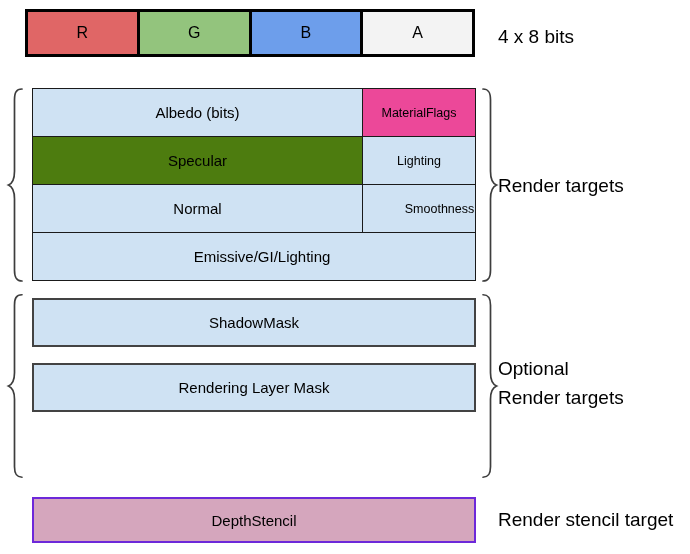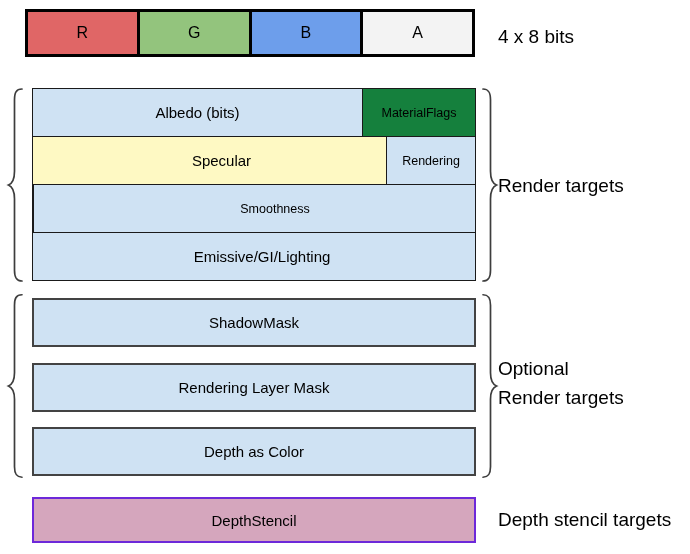--- a/index.html
+++ b/index.html
@@ -116,53 +116,53 @@
     </div>
     <div class="rgba-cell" style="background-color: rgb(243, 243, 243);">
       <span>A</span>
     </div>
   </div>
   <div class="side-label" style="top: 22px;">4 x 8 bits</div>
 
   <div class="rt-table">
     <div class="rt-row">
       <div class="rt-cell rt-main" style="background-color: rgb(207, 226, 243);">Albedo (bits)</div>
-      <div class="rt-cell rt-alpha" style="background-color: #15803d;">MaterialFlags</div>
+      <div class="rt-cell rt-alpha" style="background-color: #ec4899;">MaterialFlags</div>
     </div>
     <div class="rt-row">
-      <div class="rt-cell rt-main" style="background-color: #fef9c3; padding-left: 24px;">Specular</div>
-      <div class="rt-cell rt-alpha" style="background-color: rgb(207, 226, 243);">Rendering</div>
+      <div class="rt-cell rt-main" style="background-color: #4d7c0f;">Specular</div>
+      <div class="rt-cell rt-alpha" style="background-color: rgb(207, 226, 243);">Lighting</div>
     </div>
     <div class="rt-row">
+      <div class="rt-cell rt-main" style="background-color: rgb(207, 226, 243);">Normal</div>
       <div class="rt-cell rt-alpha" style="background-color: rgb(207, 226, 243); padding-left: 41px;">Smoothness</div>
     </div>
     <div class="rt-row">
       <div class="rt-cell rt-full" style="background-color: rgb(207, 226, 243); padding-left: 16px;">Emissive/GI/Lighting</div>
     </div>
   </div>
 
   <svg class="brace" style="left:6px; top:86px; height:198px;" viewBox="0 0 22 200" preserveAspectRatio="none">
     <path d="M 16 3 C 10 3, 8.5 7, 8.5 14 L 8.5 86 C 8.5 94, 7 98, 2.5 100 C 7 102, 8.5 106, 8.5 114 L 8.5 186 C 8.5 193, 10 197, 16 197" stroke="#3d3d3d" stroke-width="1.7" fill="none" stroke-linecap="round"></path>
   </svg>
   <svg class="brace" style="left:477px; top:86px; height:198px;" viewBox="0 0 22 200" preserveAspectRatio="none">
     <path d="M 6 3 C 12 3, 13.5 7, 13.5 14 L 13.5 86 C 13.5 94, 15 98, 19.5 100 C 15 102, 13.5 106, 13.5 114 L 13.5 186 C 13.5 193, 12 197, 6 197" stroke="#3d3d3d" stroke-width="1.7" fill="none" stroke-linecap="round"></path>
   </svg>
   <div class="side-label" style="top: 171px;">Render targets</div>
 
   <div class="opt-box" style="top: 298px; background-color: rgb(207, 226, 243);">ShadowMask</div>
   <div class="opt-box" style="top: 363px; background-color: rgb(207, 226, 243);">Rendering Layer Mask</div>
-  <div class="opt-box" style="top: 427px; background-color: rgb(207, 226, 243);">Depth as Color</div>
 
   <svg class="brace" style="left:6px; top:292px; height:188px;" viewBox="0 0 22 200" preserveAspectRatio="none">
     <path d="M 16 3 C 10 3, 8.5 7, 8.5 14 L 8.5 86 C 8.5 94, 7 98, 2.5 100 C 7 102, 8.5 106, 8.5 114 L 8.5 186 C 8.5 193, 10 197, 16 197" stroke="#3d3d3d" stroke-width="1.7" fill="none" stroke-linecap="round"></path>
   </svg>
   <svg class="brace" style="left:477px; top:292px; height:188px;" viewBox="0 0 22 200" preserveAspectRatio="none">
     <path d="M 6 3 C 12 3, 13.5 7, 13.5 14 L 13.5 86 C 13.5 94, 15 98, 19.5 100 C 15 102, 13.5 106, 13.5 114 L 13.5 186 C 13.5 193, 12 197, 6 197" stroke="#3d3d3d" stroke-width="1.7" fill="none" stroke-linecap="round"></path>
   </svg>
   <div class="side-label" style="top: 354px;">
     <div>Optional</div>
     <div>Render targets</div>
   </div>
 
   <div class="ds-box" style="background-color: rgb(213, 166, 189);">DepthStencil</div>
-  <div class="side-label" style="top: 505px;">Depth stencil targets</div>
+  <div class="side-label" style="top: 505px;">Render stencil target</div>
 
 </div>
 
 </body></html>

